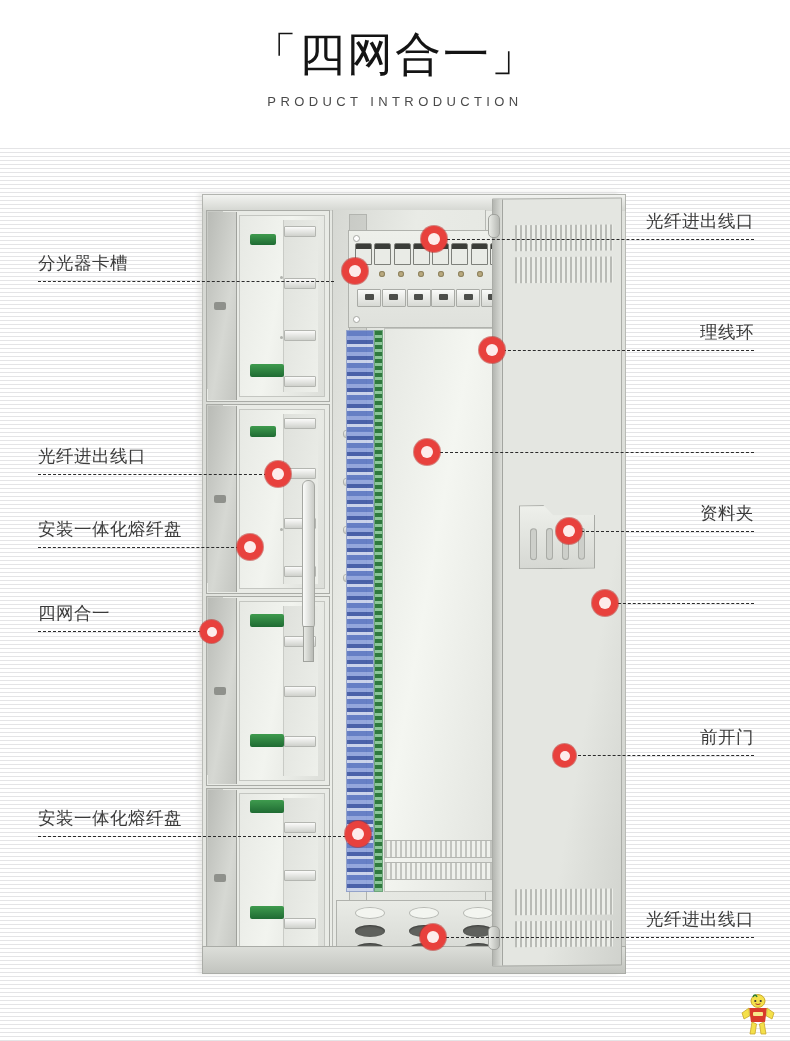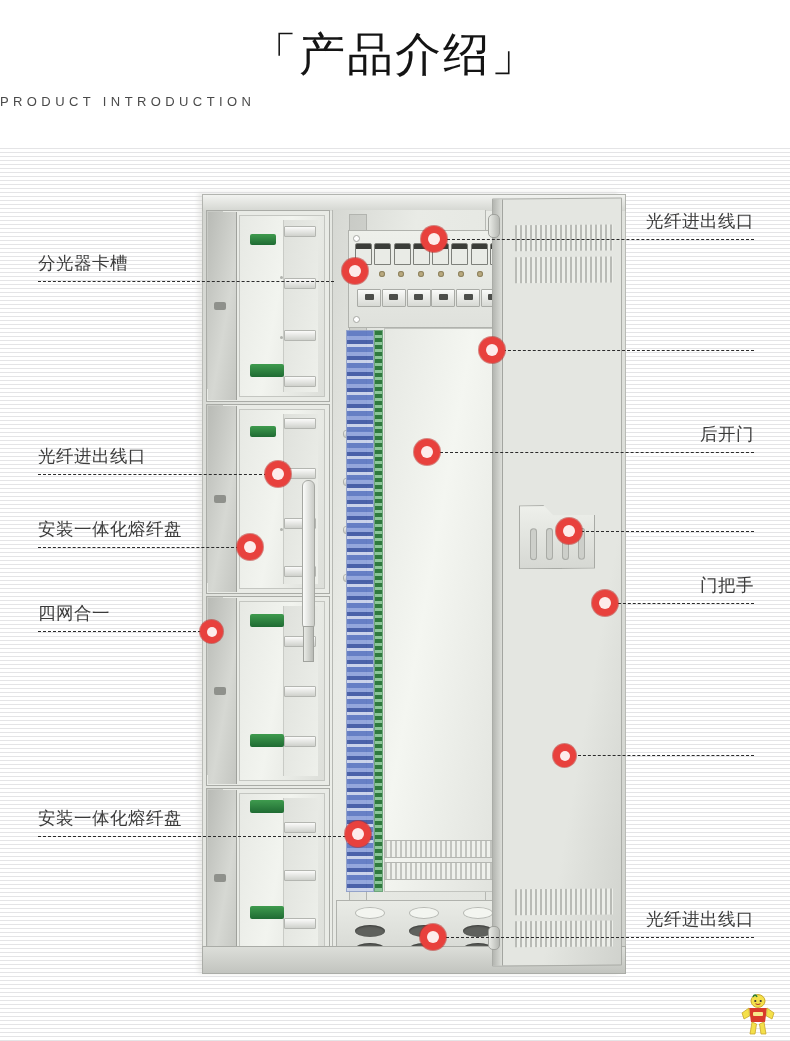--- a/index.html
+++ b/index.html
@@ -14,21 +14,21 @@
   #page{position:relative;width:790px;height:1041px;overflow:hidden;}
 
   
   .header{position:absolute;left:0;top:0;width:790px;height:147px;background:#fff;}
   .title-cn{
     position:absolute;left:0;top:28px;width:790px;text-align:center;
     font-size:46px;line-height:52px;letter-spacing:2px;color:#141414;
     font-family:"DejaVu Sans","Liberation Sans",sans-serif;font-weight:400;
   }
   .title-en{
-    position:absolute;left:0;top:94px;width:790px;text-align:left;
+    position:absolute;left:0;top:94px;width:790px;text-align:center;
     font-size:13px;letter-spacing:4.4px;color:#4a4a4a;font-weight:400;
   }
 
   
   .stripes{
     position:absolute;left:0;top:147px;width:790px;height:894px;
     background:
       repeating-linear-gradient(to bottom,
         #ffffff 0px, #ffffff 1px,
         #e4e4e6 1px, #e4e4e6 2px,
@@ -263,21 +263,21 @@
 
   
   .mascot{position:absolute;left:736px;top:992px;width:44px;height:44px;}
 </style>
 </head>
 <body>
 
 <div id="page">
 
   <div class="header">
-    <div class="title-cn">「产品介绍」</div>
+    <div class="title-cn">「四网合一」</div>
     <div class="title-en">PRODUCT  INTRODUCTION</div>
   </div>
 
   <div class="stripes"></div>
 
   <div class="photo">
 
     <div class="cab-shadow"></div>
     <div class="cab-body"></div>
     <div class="cab-top"></div>
@@ -454,34 +454,35 @@
   <div class="marker sm" style="left:200px;top:620px;"></div>
 
   <div class="label left" style="left:38px;top:808px;">安装一体化熔纤盘</div>
   <div class="dash" style="left:38px;top:836px;width:308px;"></div>
   <div class="marker" style="left:345px;top:821px;"></div>
 
   <div class="label right" style="left:574px;top:211px;width:180px;">光纤进出线口</div>
   <div class="dash" style="left:447px;top:239px;width:307px;"></div>
   <div class="marker" style="left:421px;top:226px;"></div>
 
+  <div class="label right" style="left:574px;top:322px;width:180px;">理线环</div>
   <div class="dash" style="left:503px;top:350px;width:251px;"></div>
   <div class="marker" style="left:479px;top:337px;"></div>
 
-  <div class="label right" style="left:574px;top:424px;width:180px;">后开门</div>
   <div class="dash" style="left:440px;top:452px;width:314px;"></div>
   <div class="marker" style="left:414px;top:439px;"></div>
 
+  <div class="label right" style="left:574px;top:503px;width:180px;">资料夹</div>
   <div class="dash" style="left:581px;top:531px;width:173px;"></div>
   <div class="marker" style="left:556px;top:518px;"></div>
 
-  <div class="label right" style="left:574px;top:575px;width:180px;">门把手</div>
   <div class="dash" style="left:618px;top:603px;width:136px;"></div>
   <div class="marker" style="left:592px;top:590px;"></div>
 
+  <div class="label right" style="left:574px;top:727px;width:180px;">前开门</div>
   <div class="dash" style="left:578px;top:755px;width:176px;"></div>
   <div class="marker sm" style="left:553px;top:744px;"></div>
 
   <div class="label right" style="left:574px;top:909px;width:180px;">光纤进出线口</div>
   <div class="dash" style="left:446px;top:937px;width:308px;"></div>
   <div class="marker" style="left:420px;top:924px;"></div>
 
   <svg class="mascot" viewBox="0 0 44 44">
     <ellipse cx="22" cy="9" rx="7" ry="6.4" fill="#f4e04a" stroke="#c9a72b" stroke-width="1"></ellipse>
     <path d="M17 5 Q19 1 21 5" stroke="#2e7d32" stroke-width="1.6" fill="none"></path>

